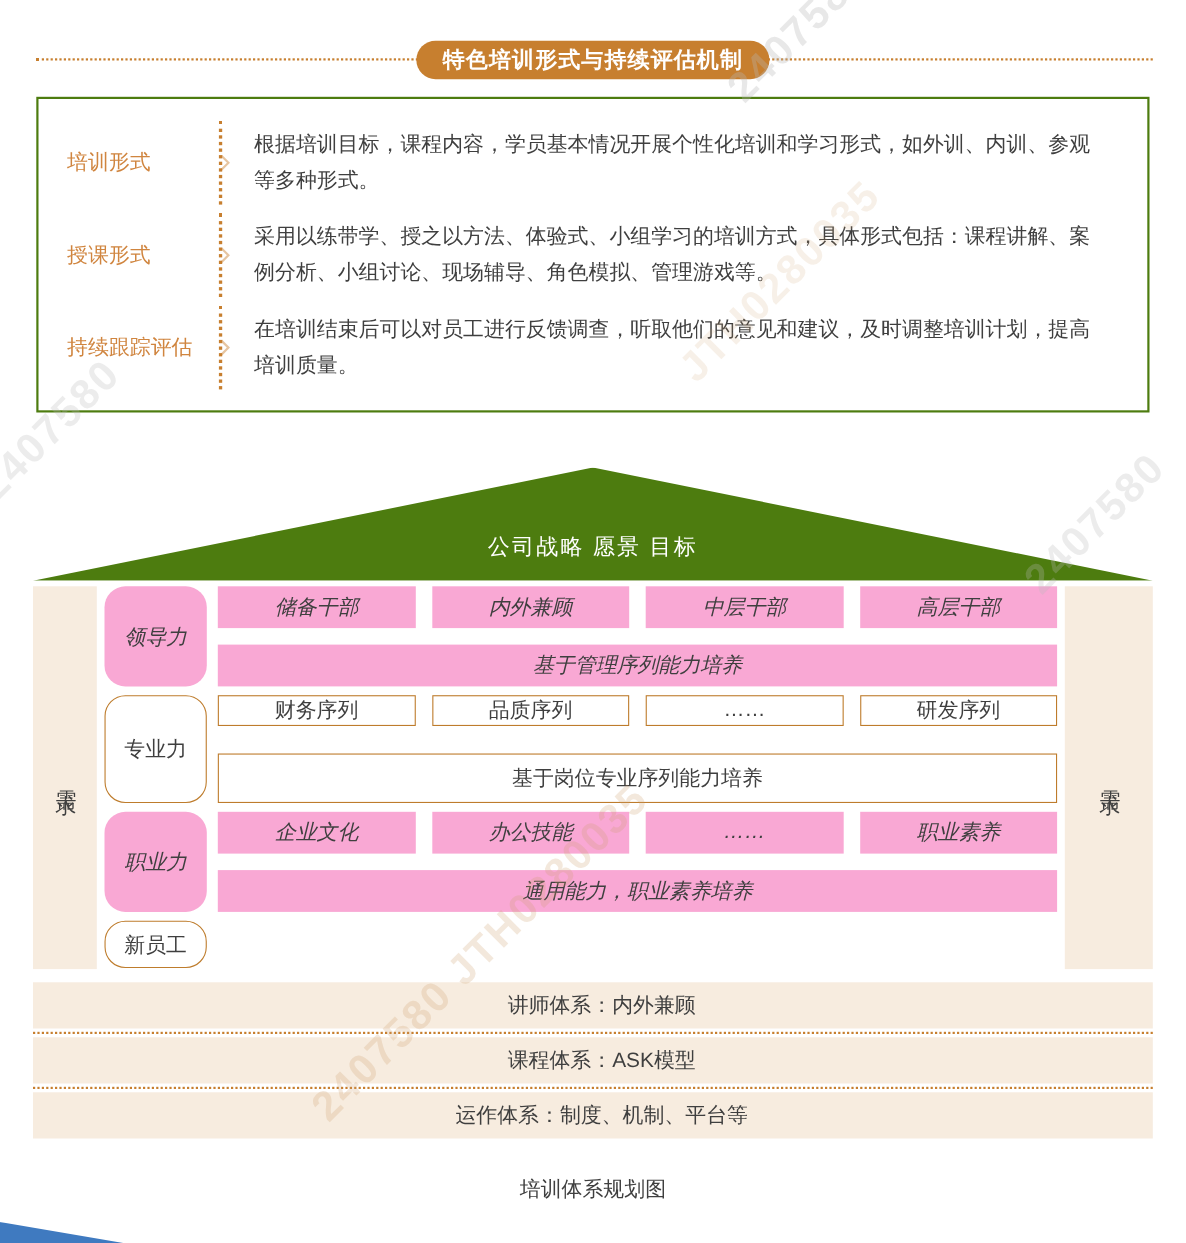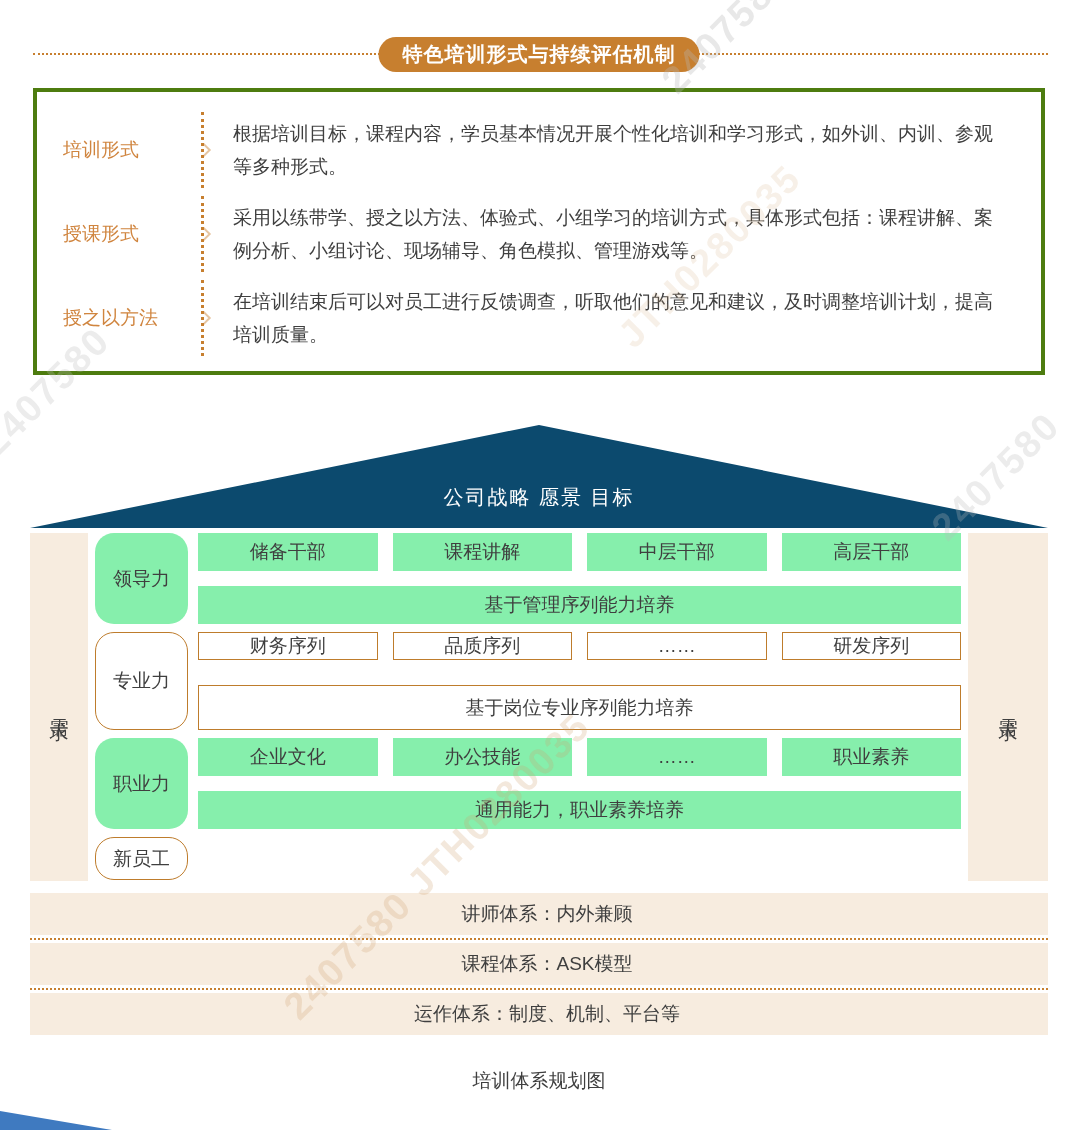--- a/index.html
+++ b/index.html
@@ -16,53 +16,53 @@
   .badge {
     position:absolute; left:50%; top:37px; transform:translateX(-50%);
     height:35px; padding:0 24px; background:#c77f2f; color:#fff;
     border-radius:18px; font-size:20px; font-weight:bold; letter-spacing:1px;
     display:flex; align-items:center; white-space:nowrap; z-index:2;
   }
 
   
   .info-box {
     position:absolute; left:33px; top:88px; width:1012px; height:287px;
-    border:4px solid #4d7c0f; background:#fff; padding:20px 26px 0 14px;
+    border:2px solid #4d7c0f; background:#fff; padding:20px 26px 0 14px;
     display:flex; flex-direction:column;
   }
   .info-row { display:flex; align-items:center; min-height:76px; margin-bottom:8px; }
   .info-label { width:150px; flex:none; color:#d0853f; font-size:19px; padding-left:12px; }
   .info-div { align-self:stretch; width:16px; flex:none; border-left:3px dotted #c77f2f; position:relative; margin-right:16px; }
   .chev {
     position:absolute; left:-5px; top:50%; width:10px; height:10px;
     border-top:2px solid rgba(199,127,47,.45); border-right:2px solid rgba(199,127,47,.45);
     transform:translateY(-50%) rotate(45deg);
   }
   .info-text { flex:1; font-size:19px; line-height:33px; color:#3f3f3f; padding-right:18px; }
 
   
   .roof {
     position:absolute; left:30px; top:425px; width:1018px; height:103px;
-    background:#0c4a6e; clip-path:polygon(50% 0, 100% 100%, 0 100%);
+    background:#4d7c0f; clip-path:polygon(50% 0, 100% 100%, 0 100%);
   }
   .roof-text { position:absolute; left:0; right:0; bottom:17px; text-align:center; color:#fff; font-size:20px; letter-spacing:2px; }
 
   .pyr-body {
     position:absolute; left:30px; top:533px; width:1018px; height:348px;
     display:grid; grid-template-columns:58px 1fr 80px; column-gap:7px;
   }
   .demand {
     background:#f7ecdf; display:flex; align-items:center; justify-content:center;
     writing-mode:vertical-rl; font-size:19px; letter-spacing:4px; color:#3f3f3f;
   }
   .mid { display:flex; flex-direction:column; gap:8px; }
   .prow { display:grid; grid-template-columns:93px 1fr; column-gap:10px; }
   .r0 { height:91px; } .r1 { height:98px; } .r2 { height:91px; } .r3 { height:43px; }
   .lbl { display:flex; align-items:center; justify-content:center; font-size:19px;border-radius:19px; }
-  .beige { background:#86efac; }
+  .beige { background:#f9a8d4;font-style:italic; }
   .outline { background:#fff; border:1px solid #be7c2c; }
   .rcontent { display:flex; flex-direction:column; justify-content:space-between; }
   .cells { display:grid; grid-template-columns:repeat(4,1fr); column-gap:15px; }
   .r0 .cells, .r2 .cells { height:38px; }
   .r1 .cells { height:24px; }
   .cell, .summary { display:flex; align-items:center; justify-content:center; font-size:19px; color:#3f3f3f; }
   .r0 .summary, .r2 .summary { height:38px; }
   .r1 .summary { height:45px; }
   .r3 .summary { height:43px; }
 
@@ -106,21 +106,21 @@
       <div class="info-text">根据培训目标，课程内容，学员基本情况开展个性化培训和学习形式，如外训、内训、参观等多种形式。</div>
     </div>
     <div class="info-row">
       <div class="info-label">授课形式</div>
       <div class="info-div">
           <span class="chev"></span>
         </div>
       <div class="info-text">采用以练带学、授之以方法、体验式、小组学习的培训方式，具体形式包括：课程讲解、案例分析、小组讨论、现场辅导、角色模拟、管理游戏等。</div>
     </div>
     <div class="info-row">
-      <div class="info-label">授之以方法</div>
+      <div class="info-label">持续跟踪评估</div>
       <div class="info-div">
           <span class="chev"></span>
         </div>
       <div class="info-text">在培训结束后可以对员工进行反馈调查，听取他们的意见和建议，及时调整培训计划，提高培训质量。</div>
     </div>
   </div>
 
   <div class="roof">
     <div class="roof-text">公司战略 愿景 目标</div>
   </div>
@@ -128,21 +128,21 @@
   <div class="pyr-body">
     <div class="demand">需求</div>
 
     <div class="mid">
 
       <div class="prow r0">
         <div class="lbl beige">领导力</div>
         <div class="rcontent">
           <div class="cells">
             <div class="cell beige">储备干部</div>
-            <div class="cell beige">课程讲解</div>
+            <div class="cell beige">内外兼顾</div>
             <div class="cell beige">中层干部</div>
             <div class="cell beige">高层干部</div>
           </div>
           <div class="summary beige">基于管理序列能力培养</div>
         </div>
       </div>
 
       <div class="prow r1">
         <div class="lbl outline">专业力</div>
         <div class="rcontent">

